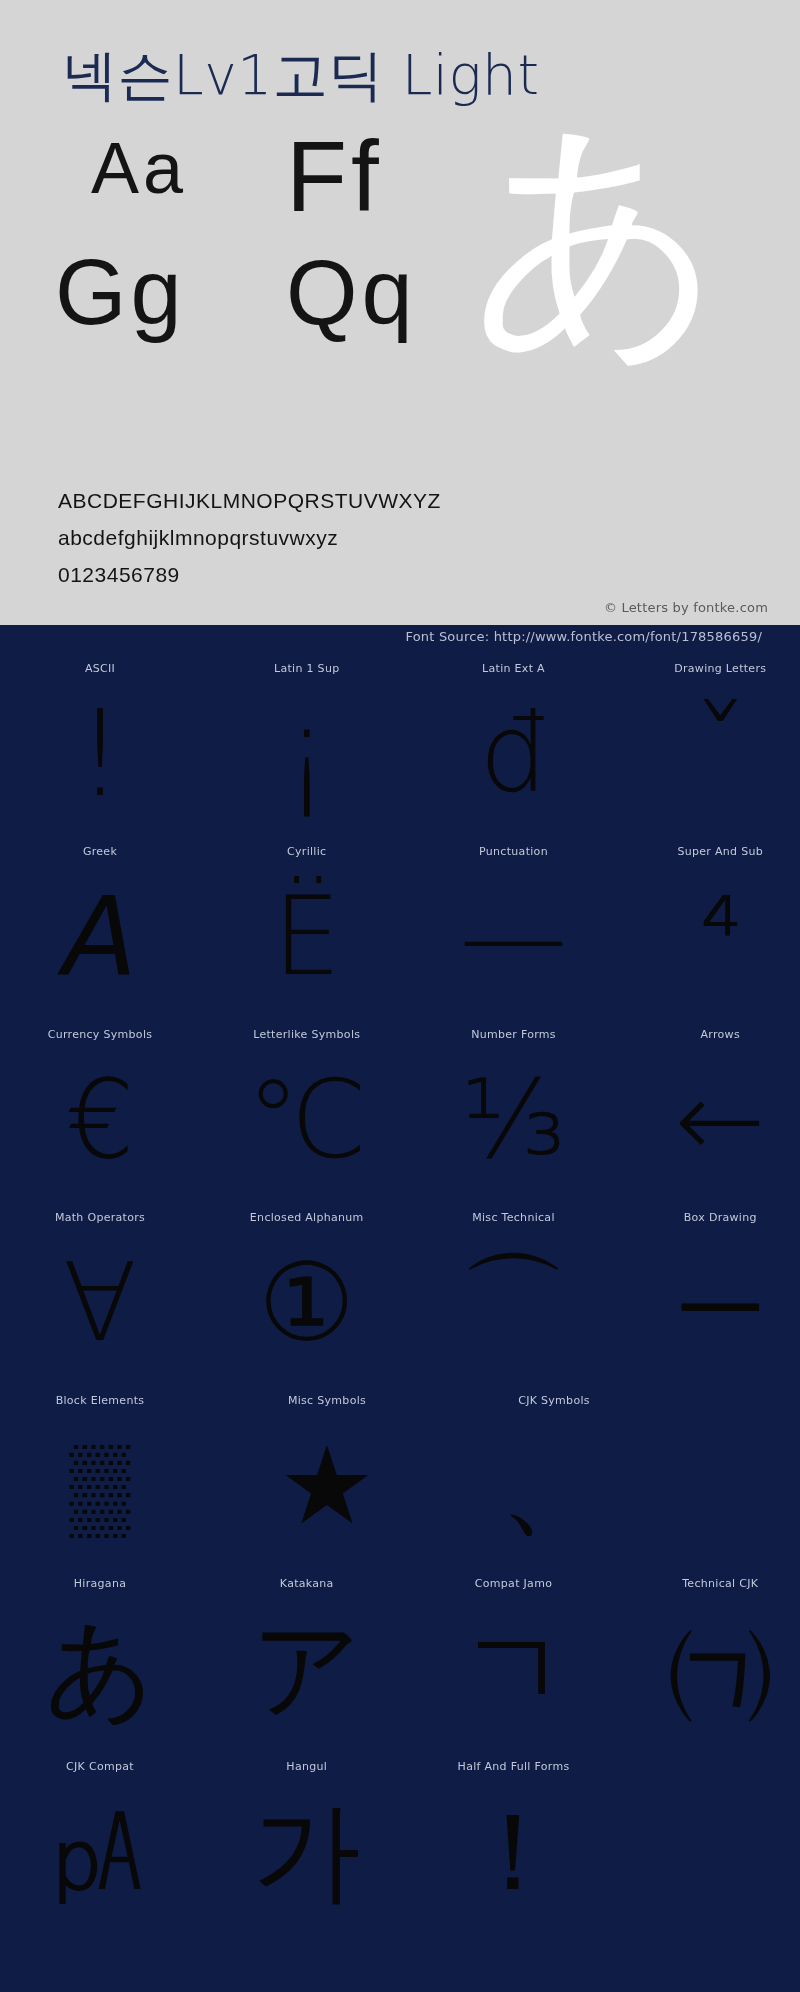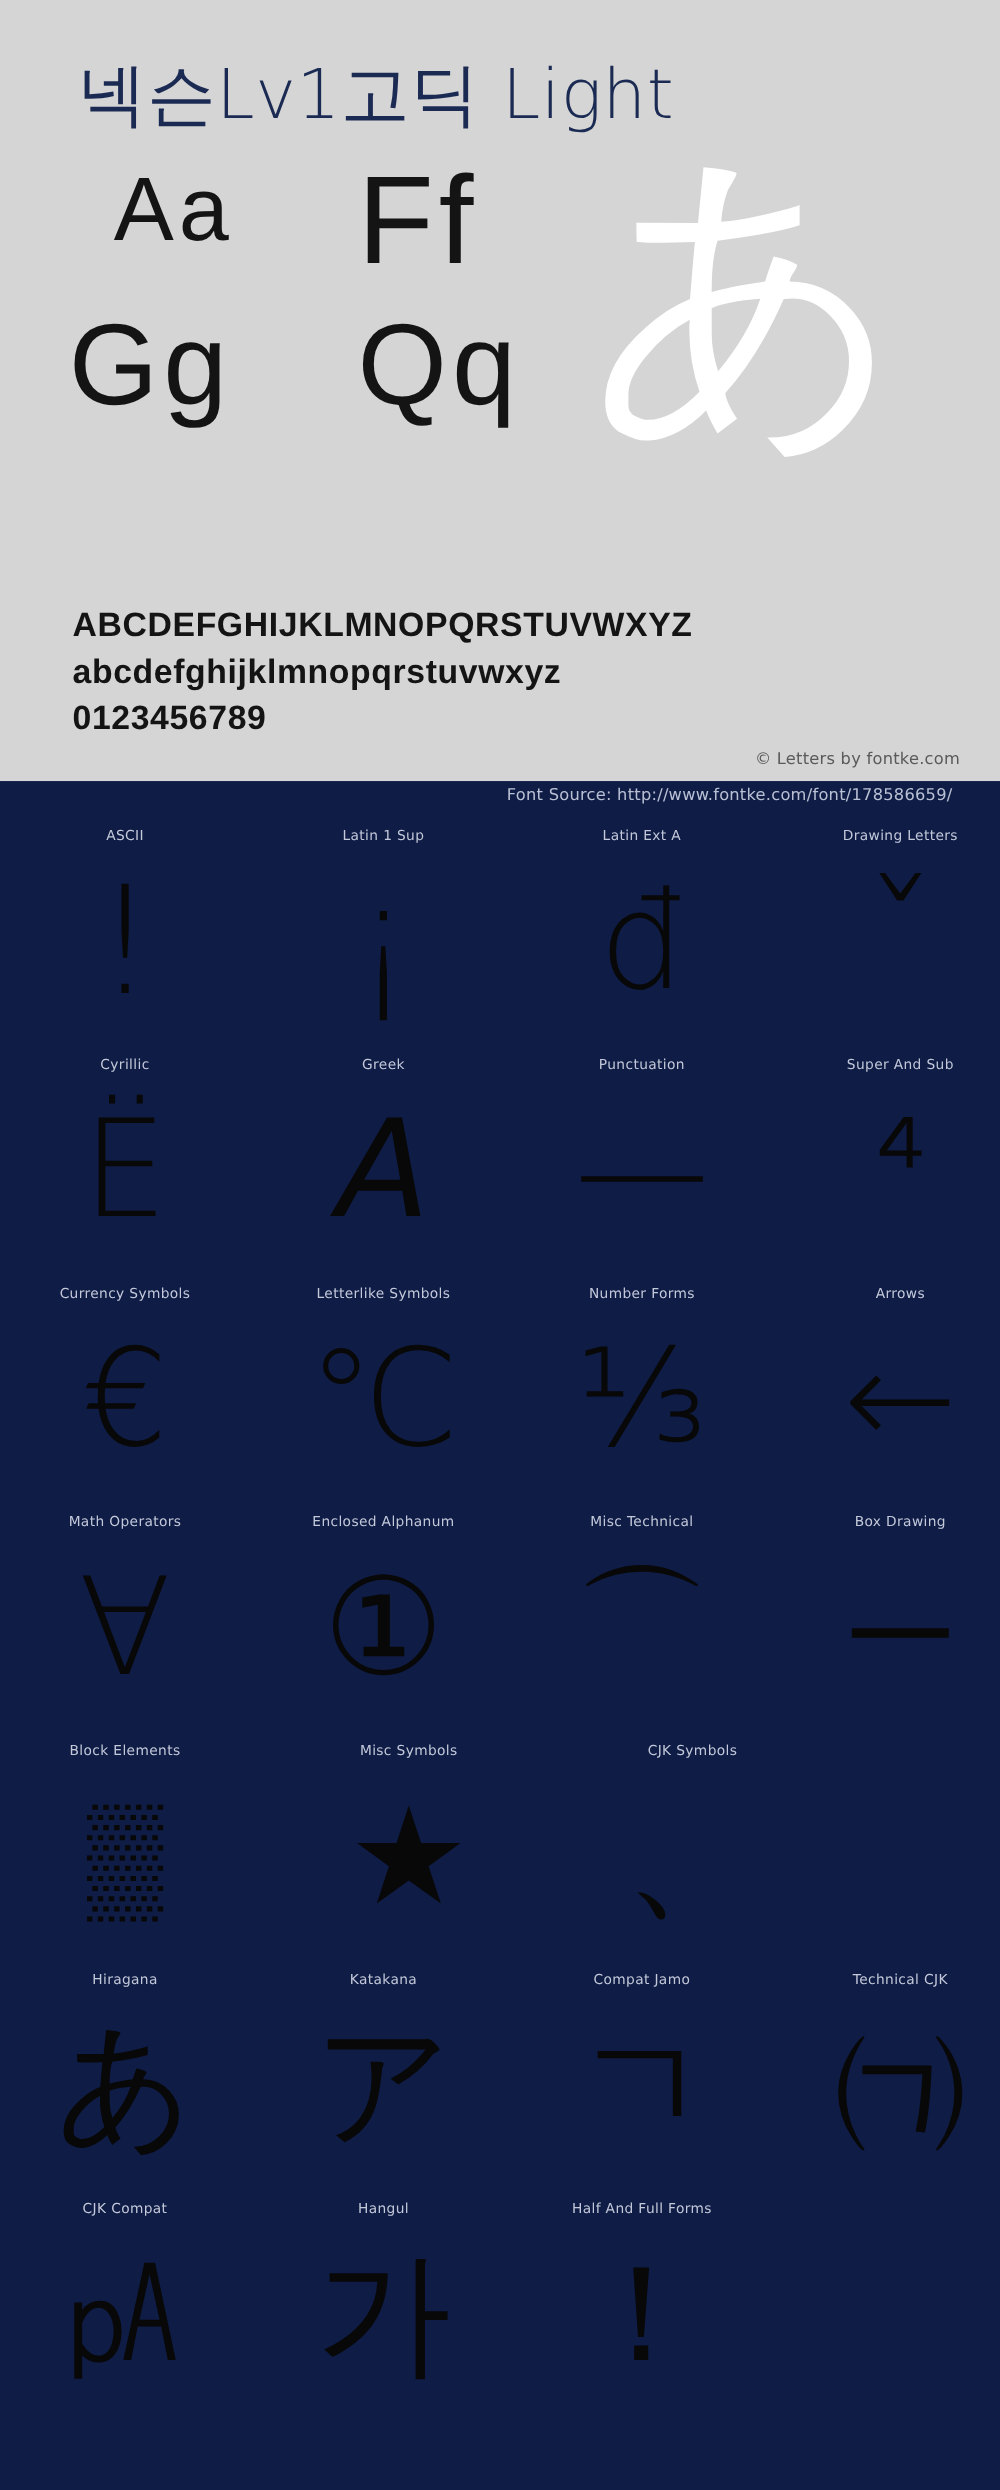--- a/index.html
+++ b/index.html
@@ -69,23 +69,23 @@
     white-space: nowrap;
   }
 
   .alpha-block {
     position: absolute;
     left: 58px;
     top: 482px;
     color: #141414;
   }
   .alpha-line {
-    font-size: 27px;
+    font-size: 21px;
     line-height: 37px;
-    font-weight: 700;
+    font-weight: 400;
     letter-spacing: 0.5px;
     white-space: nowrap;
     font-family: "Liberation Sans", sans-serif;
   }
 
   .credit {
     position: absolute;
     right: 32px;
     top: 600px;
     font-size: 13px;
@@ -218,28 +218,28 @@
             <div class="cell-label">Latin Ext A</div>
             <div class="cell-glyph">đ</div>
           </div>
           <div class="cell">
             <div class="cell-label">Drawing Letters</div>
             <div class="cell-glyph lg">ˇ</div>
           </div>
         </div>
         <div class="grid-row">
           <div class="cell">
+            <div class="cell-label">Greek</div>
+            <div class="cell-glyph it">Α</div>
+          </div>
+          <div class="cell">
             <div class="cell-label">Cyrillic</div>
             <div class="cell-glyph">Ё</div>
           </div>
           <div class="cell">
-            <div class="cell-label">Greek</div>
-            <div class="cell-glyph it">Α</div>
-          </div>
-          <div class="cell">
             <div class="cell-label">Punctuation</div>
             <div class="cell-glyph">—</div>
           </div>
           <div class="cell">
             <div class="cell-label">Super And Sub</div>
             <div class="cell-glyph">⁴</div>
           </div>
         </div>
         <div class="grid-row">
           <div class="cell">

